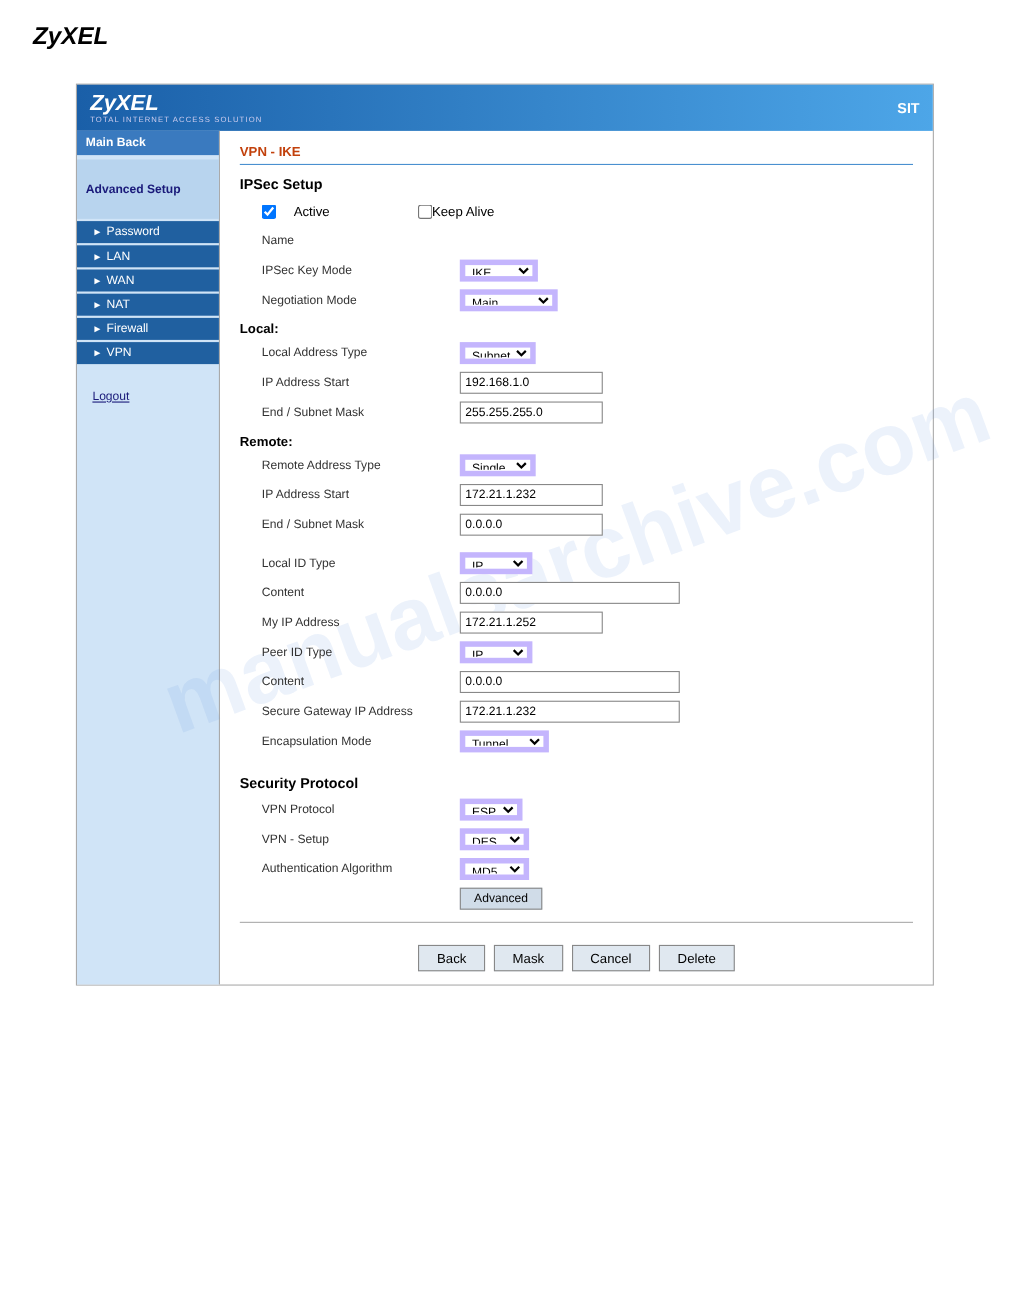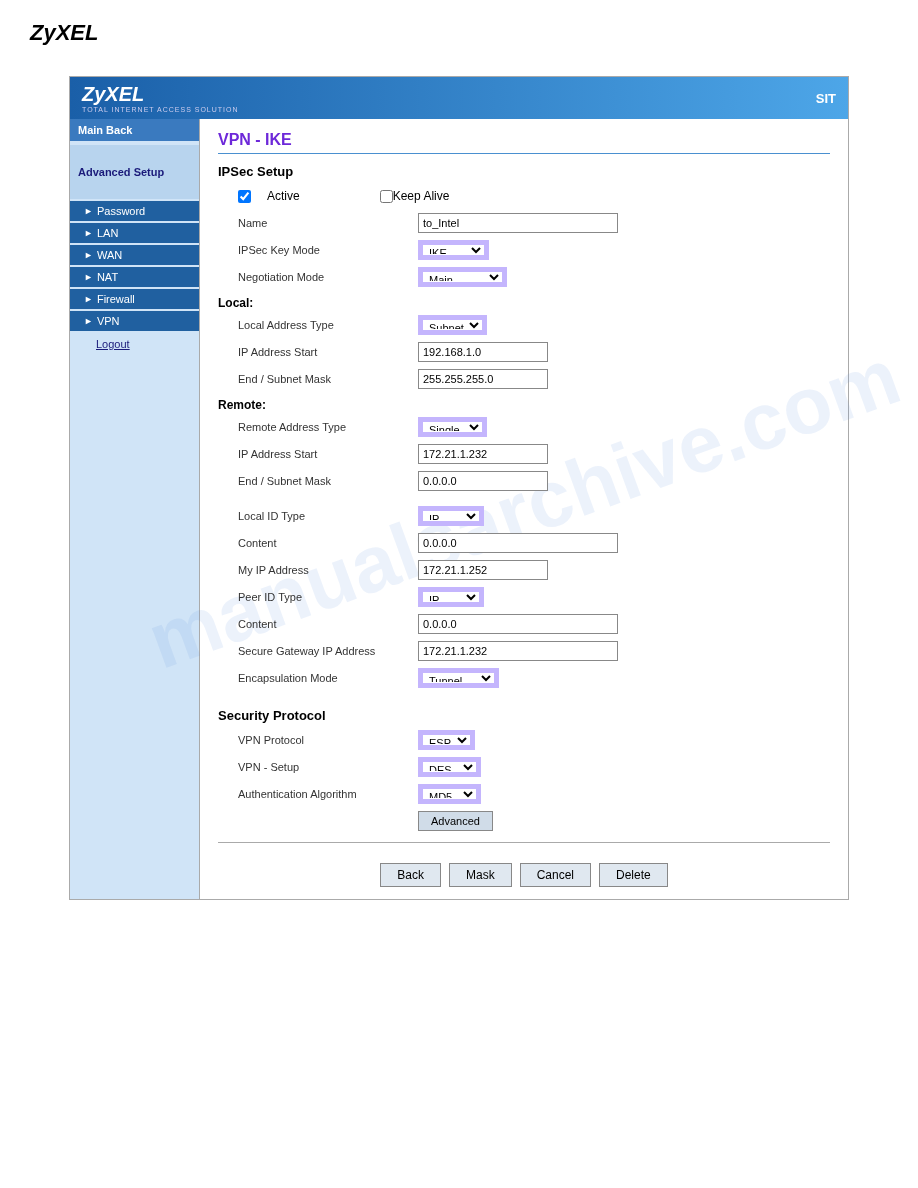--- a/index.html
+++ b/index.html
@@ -100,35 +100,35 @@
       display: flex;
       align-items: center;
       gap: 4px;
     }
     .sidebar-item-arrow {
       font-size: 9px;
     }
     .sidebar-logout {
       color: #1a1a7a;
       font-size: 11px;
-      padding: 6px 26px;
-      margin-top: 1px;
+      padding: 6px 14px;
+      margin-top: 18px;
       cursor: pointer;
       text-decoration: underline;
     }
 
     
     .main-content {
       flex: 1;
       padding: 12px 18px;
     }
 
     .page-title {
-      color: #6d28d9;
-      font-size: 16px;
+      color: #c2410c;
+      font-size: 12px;
       font-weight: bold;
       margin-bottom: 10px;
       border-bottom: 1px solid #4a90d0;
       padding-bottom: 4px;
     }
 
     .section-heading {
       font-size: 13px;
       font-weight: bold;
       color: #000;
@@ -298,23 +298,20 @@
               <label>Active</label>
             </div>
             <div style="display:flex; align-items:center; gap:0; margin-left:80px;">
               <input type="checkbox" style="">
               <label>Keep Alive</label>
             </div>
           </div>
 
           <div class="form-row">
             <span class="form-label">Name</span>
-            <div class="form-control-area">
-              <input type="text" class="input-long" value="to_Intel" style="">
-            </div>
           </div>
 
           <div class="form-row">
             <span class="form-label">IPSec Key Mode</span>
             <div class="form-control-area">
               <select>
                 <option>IKE</option>
                 <option>Manual</option>
               </select>
             </div>

